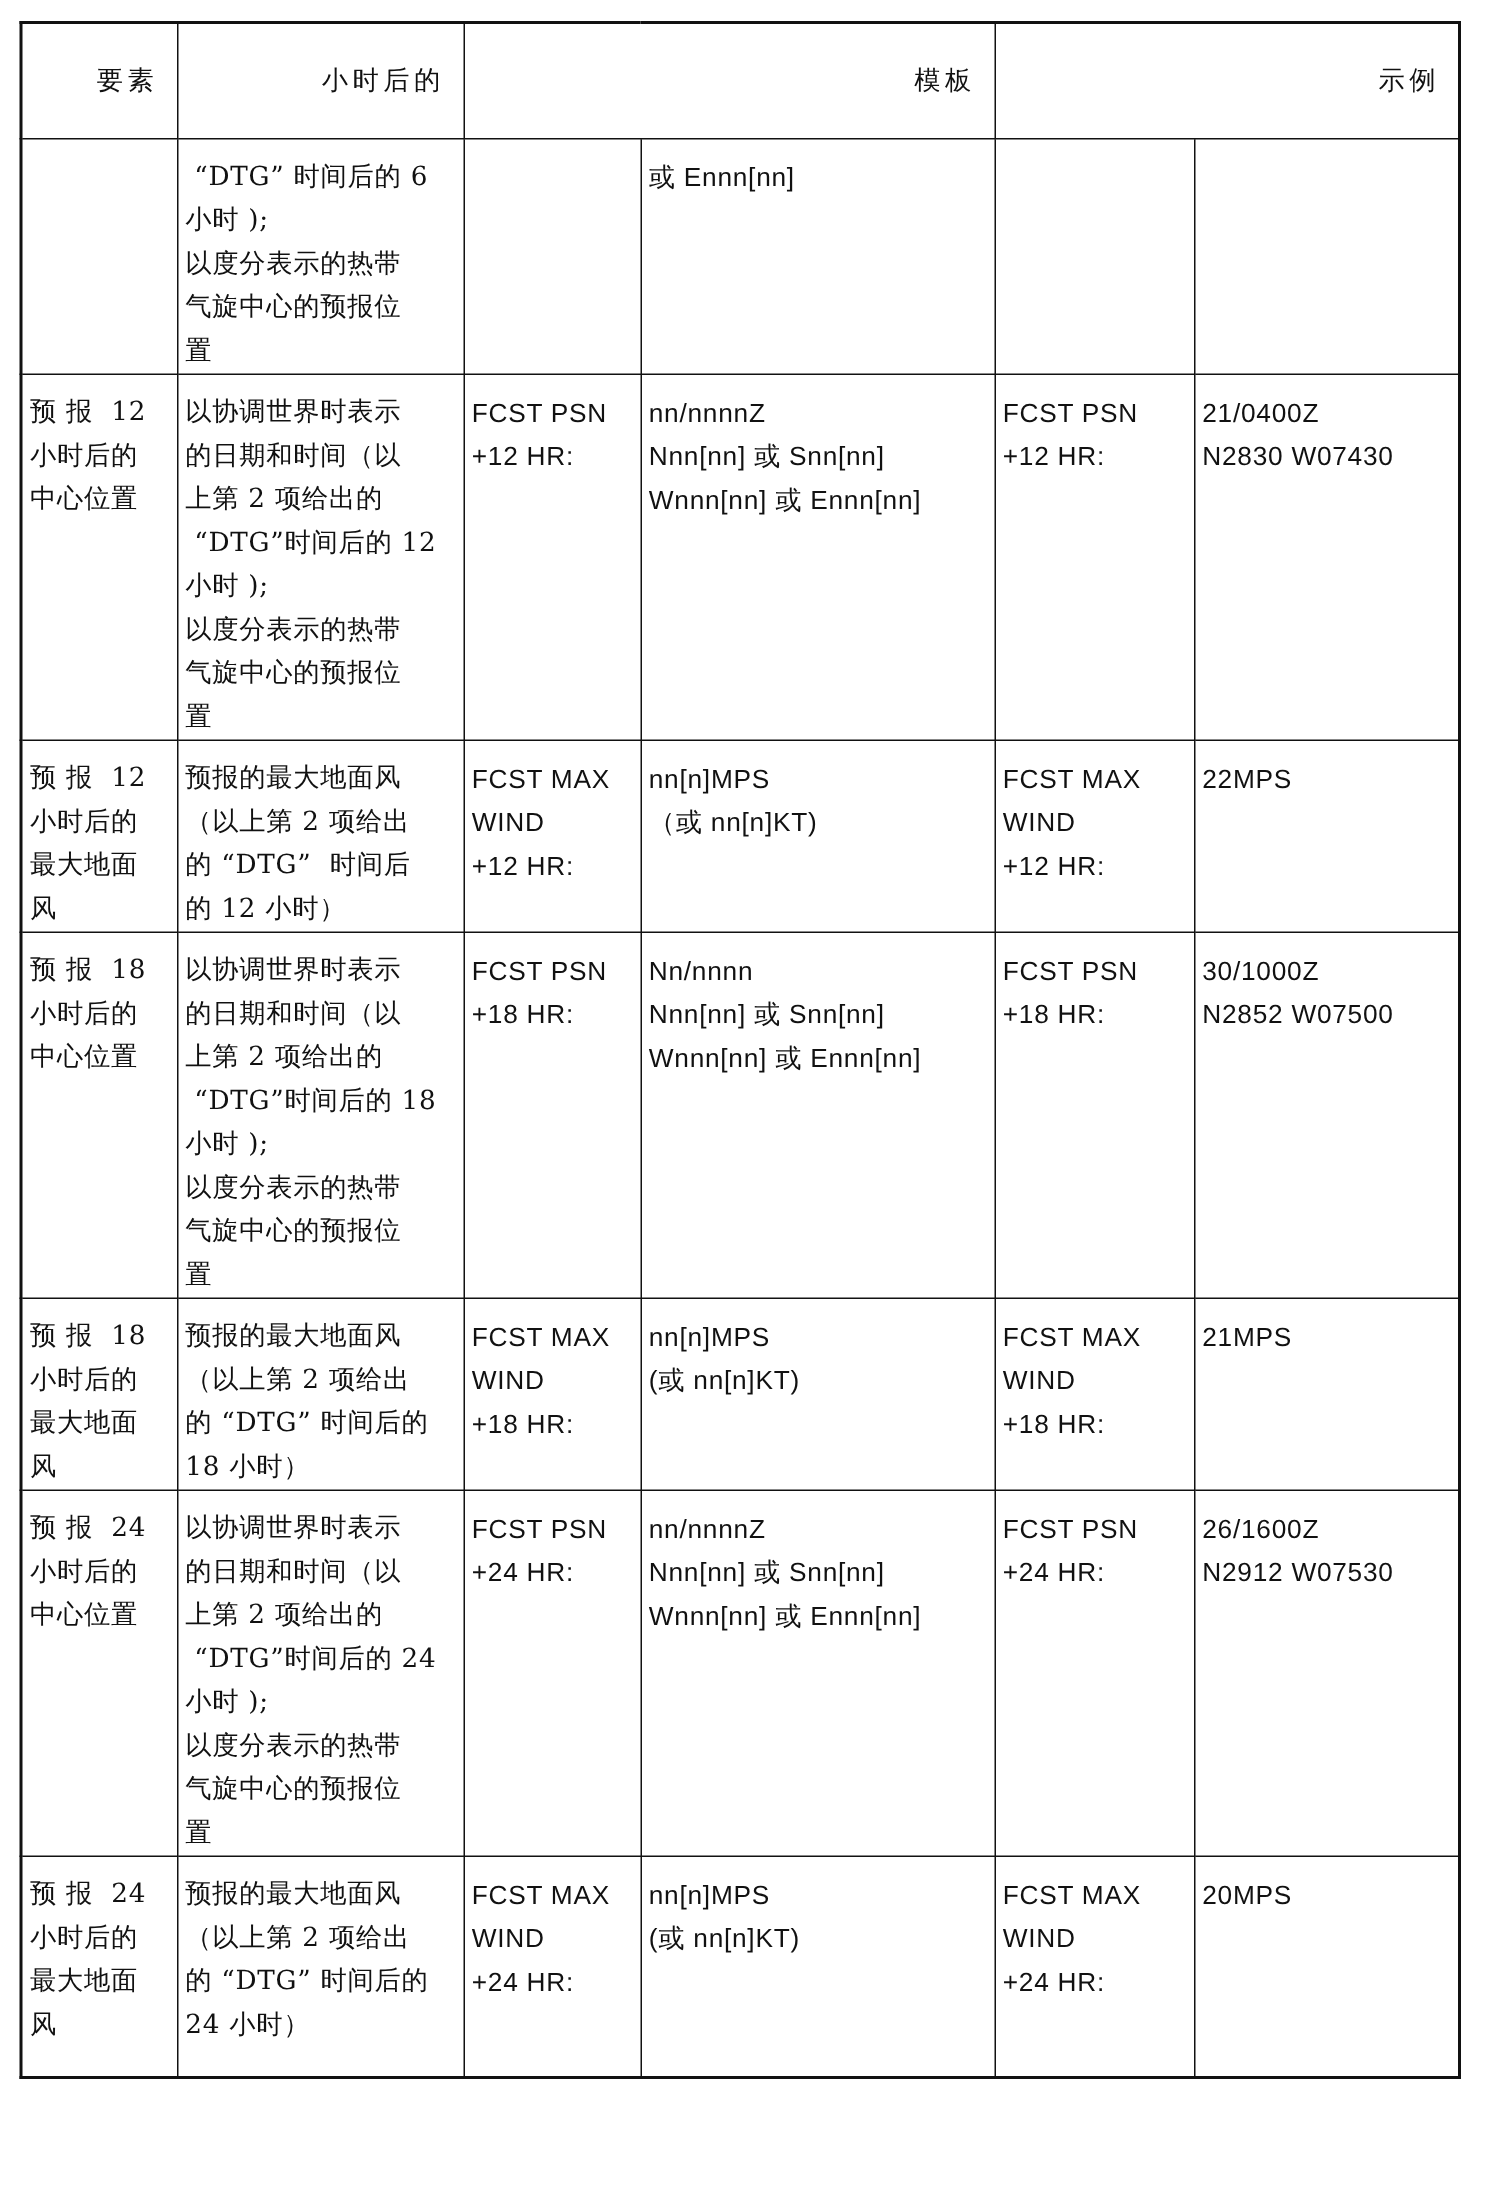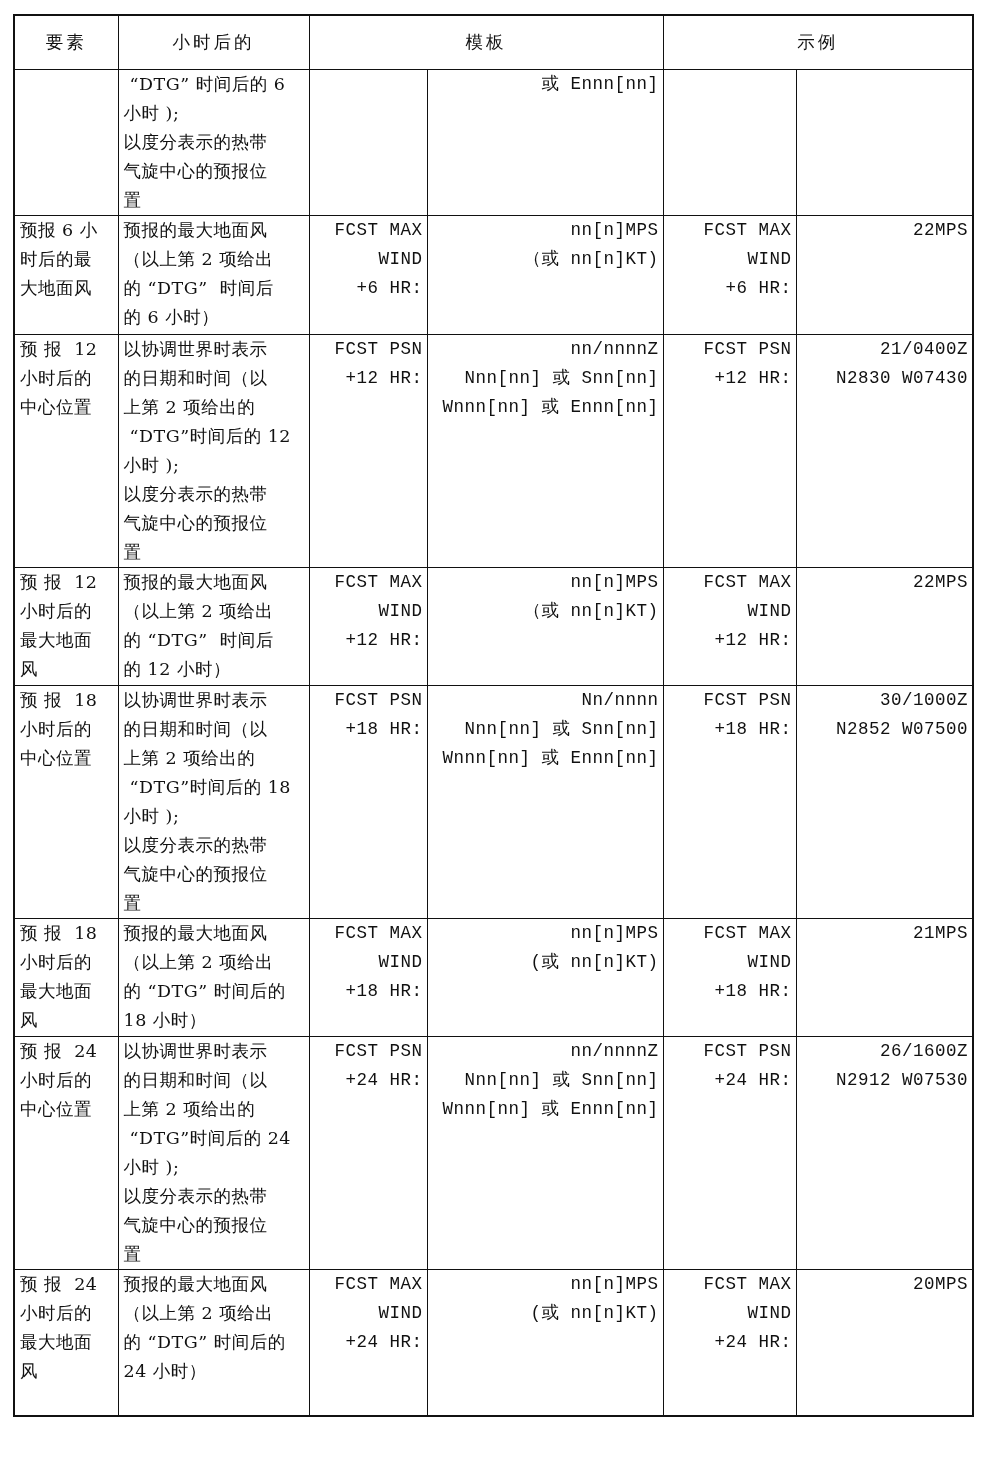--- a/index.html
+++ b/index.html
@@ -1,24 +1,24 @@
 <!DOCTYPE html>
 <html><head>
 <meta charset="utf-8">
 <style>
   html, body { margin: 0; padding: 0; background: #ffffff; }
   body { width: 995px; height: 1459px; position: relative; overflow: hidden;
          font-family: "DejaVu Serif", "Liberation Serif", serif; color: #111; }
   .tbl { position: absolute; left: 13px; top: 14px; border-collapse: collapse;
          table-layout: fixed; border: 2px solid #111; }
-  .tbl td { border: 1.5px solid #111; vertical-align: top; padding: 0 4px 0 5px;
+  .tbl td { border: 1.5px solid #111; vertical-align: top; padding: 11px 4px 0 5px;
             font-size: 17.5px; line-height: 29px; letter-spacing: 0.5px;
             white-space: pre-wrap; word-break: break-all; overflow: hidden; }
-  .tbl tr.hdr td { text-align: center; vertical-align: middle; padding: 0; line-height: 52px; letter-spacing: 3px; }
-  .mono { font-family: Liberation Mono, monospace; font-size: 18px; letter-spacing: 0.3px; text-align: right; }
+  .tbl tr.hdr td { text-align: right; vertical-align: middle; padding: 12px; line-height: 52px; letter-spacing: 3px; }
+  .mono { font-family: Liberation Sans, sans-serif; font-size: 18px; letter-spacing: 0.3px; }
   .cjk-just { text-align: justify; text-align-last: left; }
 </style>
 </head>
 <body>
 
 <table class="tbl">
   <colgroup>
     <col style="width:104px">
     <col style="width:191px">
     <col style="width:118px">
@@ -40,38 +40,20 @@
 小时 );
 以度分表示的热带
 气旋中心的预报位
 置</td>
     <td class="mono"></td>
     <td class="mono">或 Ennn[nn]</td>
     <td class="mono"></td>
     <td class="mono"></td>
   </tr>
 
-  <tr style="height:119px">
-    <td>预报 6 小
-时后的最
-大地面风</td>
-    <td>预报的最大地面风
-（以上第 2 项给出
-的 “DTG”  时间后
-的 6 小时）</td>
-    <td class="mono">FCST MAX
-WIND
-+6 HR:</td>
-    <td class="mono">nn[n]MPS
-（或 nn[n]KT)</td>
-    <td class="mono">FCST MAX
-WIND
-+6 HR:</td>
-    <td class="mono">22MPS</td>
-  </tr>
 
   <tr style="height:233px">
     <td>预 报  12
 小时后的
 中心位置</td>
     <td>以协调世界时表示
 的日期和时间（以
 上第 2 项给出的
  “DTG”时间后的 12
 小时 );

